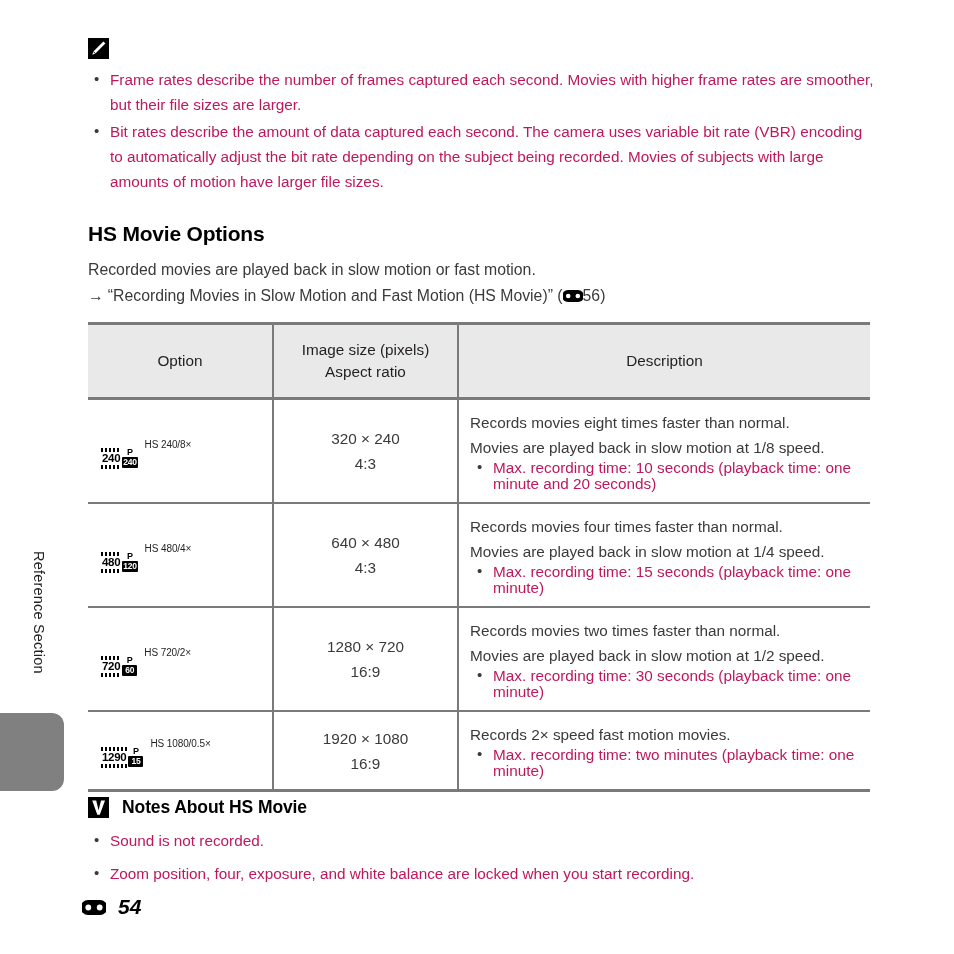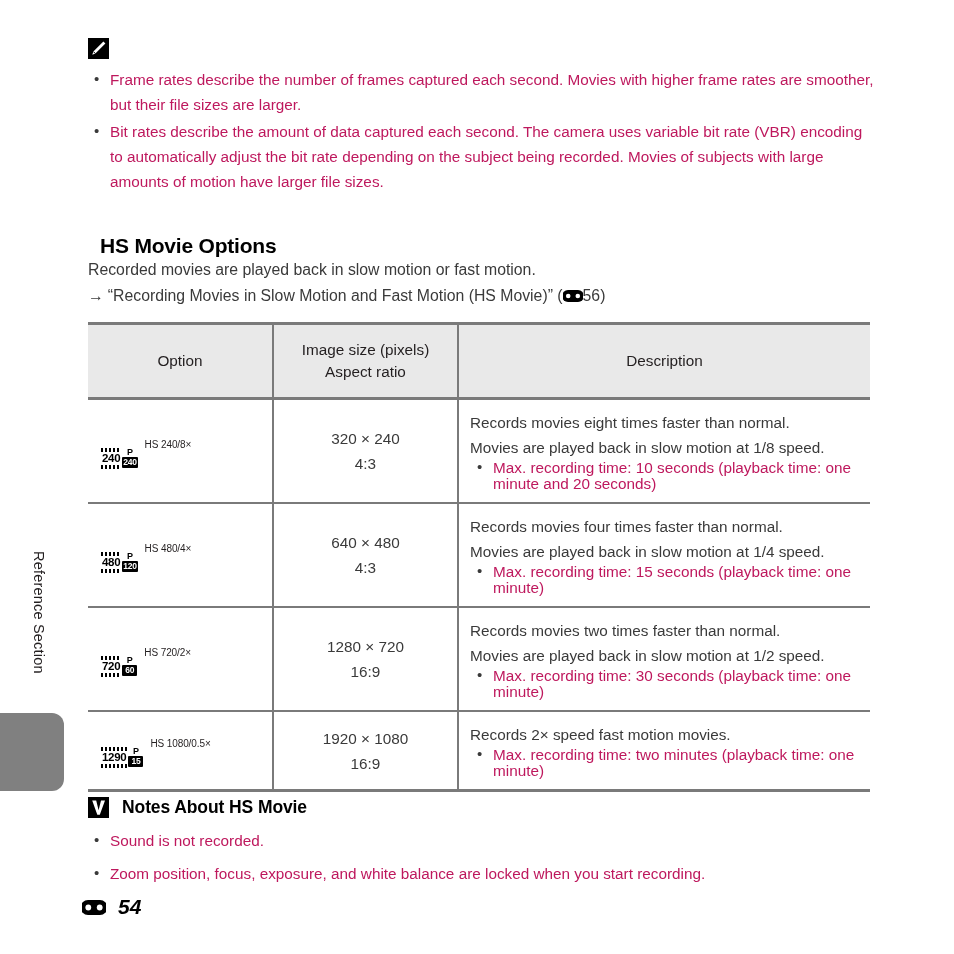--- a/index.html
+++ b/index.html
@@ -95,21 +95,21 @@
     top: -1px;
     font-size: 15px;
     color: #3a3a3a;
   }
 
   
   h2.section-title {
     font-size: 21px;
     font-weight: bold;
     color: #000;
-    margin: 12px;
+    margin: 0;
     letter-spacing: -0.2px;
   }
   p.lead {
     font-size: 15.8px;
     line-height: 26px;
     color: #3a3a3a;
     margin: 0;
   }
   p.lead .arrow { margin-right: 4px; }
 
@@ -428,21 +428,21 @@
       <span class="icon-warning">
         <svg width="21" height="21" viewBox="0 0 21 21">
           <rect x="0" y="0" width="21" height="21" fill="#000"></rect>
           <path d="M4.2 3.5 L8.2 3.5 L10.6 13.2 L13.0 3.5 L17.0 3.5 L11.8 17.8 L9.3 17.8 Z" fill="#fff"></path>
         </svg>
       </span>
       <span class="title">Notes About HS Movie</span>
     </div>
     <ul class="bullets" style="margin-top:10px;">
       <li style="margin-bottom:8px;">Sound is not recorded.</li>
-      <li>Zoom position, focus, exposure, and white balance are locked when you start recording.</li>
+      <li>Zoom position, four, exposure, and white balance are locked when you start recording.</li>
     </ul>
   </div>
 
 </div>
 
 <div class="footer">
   <span class="eglyph">
     <svg width="24" height="15" viewBox="0 0 24 15">
         <path d="M6 0 H18 A7.5 7.5 0 0 1 18 15 H6 A7.5 7.5 0 0 1 6 0 Z" fill="#000"></path>
         <circle cx="6.3" cy="7.5" r="2.9" fill="#fff"></circle>

